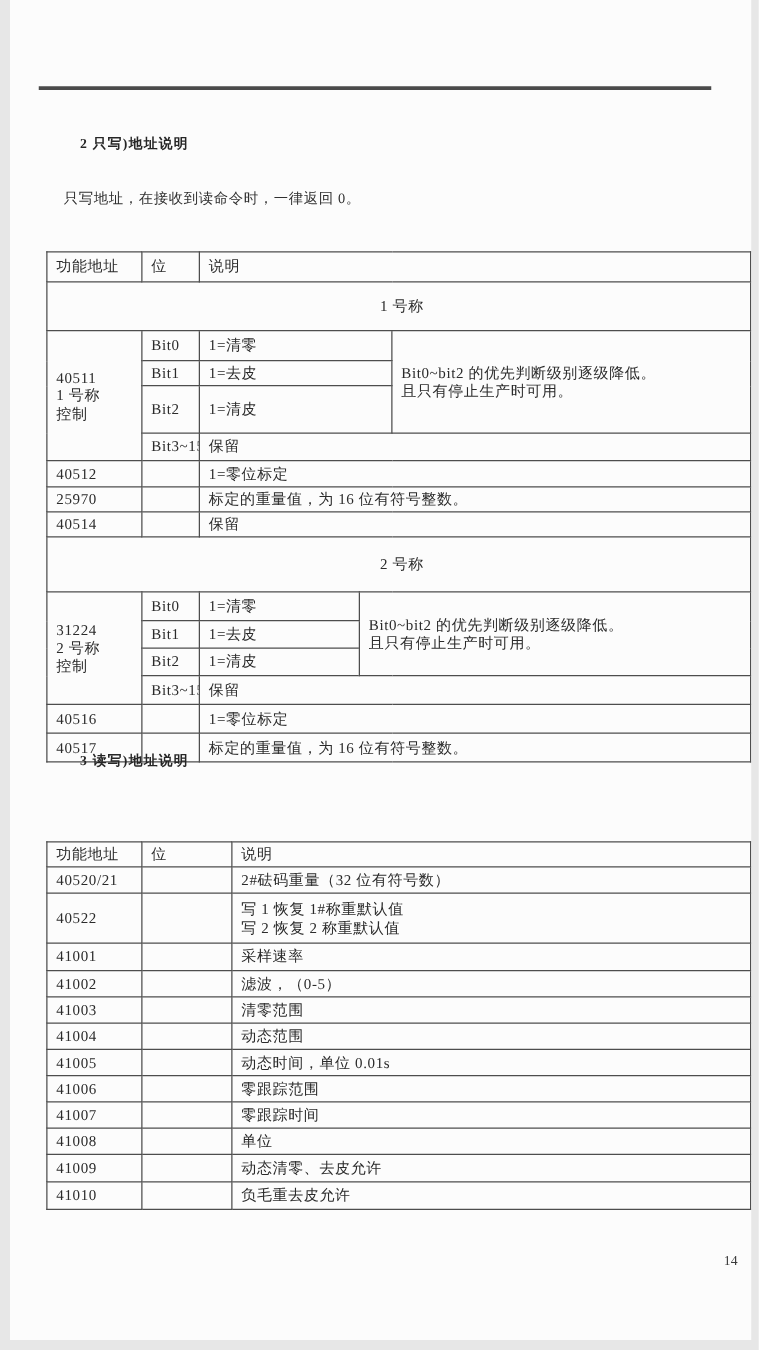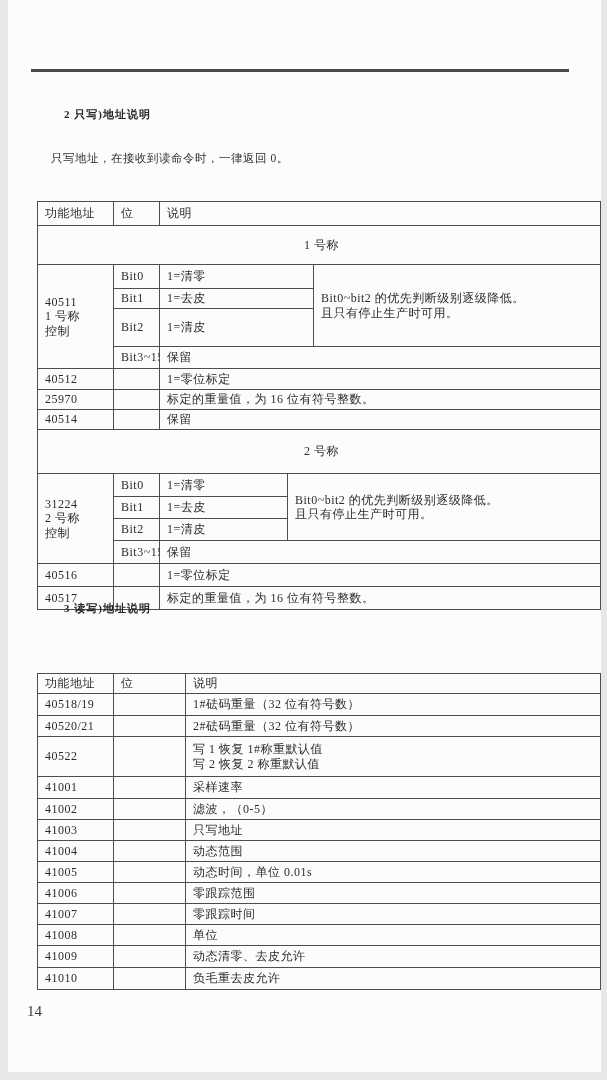--- a/index.html
+++ b/index.html
@@ -48,21 +48,21 @@
   td.grp{
     vertical-align:top;padding-top:5px;line-height:22px;letter-spacing:1px;
   }
   td.note{
     vertical-align:top;padding-top:4px;padding-left:9px;line-height:22px;
   }
   td.vt{vertical-align:top;padding-top:4px;}
   td.twoline{vertical-align:top;padding-top:2px;line-height:21px;}
   .pageno{
     position:absolute;left:19px;top:1003px;width:563px;
-    text-align:left;font-size:15px;color:#3a3a3a;
+    text-align:right;font-size:11px;color:#3a3a3a;
   }
 </style>
 </head>
 <body>
 
 <div class="page">
 
   <div class="top-rule"></div>
 
   <h2 class="sec-heading h2pos">2 只写)地址说明</h2>
@@ -173,25 +173,20 @@
       <col style="width:76px">
         <col style="width:72px">
         <col style="width:415px">
     </colgroup>
     <tbody>
         <tr style="height:20px">
       <td>功能地址</td>
       <td>位</td>
       <td>说明</td>
     </tr>
-    <tr style="height:22px">
-      <td>40518/19</td>
-      <td></td>
-      <td>1#砝码重量（32 位有符号数）</td>
-    </tr>
     <tr style="height:21px">
       <td>40520/21</td>
       <td></td>
       <td>2#砝码重量（32 位有符号数）</td>
     </tr>
     <tr style="height:40px">
       <td class="vt">40522</td>
       <td></td>
       <td class="twoline">
         <div>写 1 恢复 1#称重默认值</div>
@@ -204,21 +199,21 @@
       <td>采样速率</td>
     </tr>
     <tr style="height:21px">
       <td>41002</td>
       <td></td>
       <td>滤波，（0-5）</td>
     </tr>
     <tr style="height:21px">
       <td>41003</td>
       <td></td>
-      <td>只写地址</td>
+      <td>清零范围</td>
     </tr>
     <tr style="height:21px">
       <td>41004</td>
       <td></td>
       <td>动态范围</td>
     </tr>
     <tr style="height:21px">
       <td>41005</td>
       <td></td>
       <td>动态时间，单位 0.01s</td>

